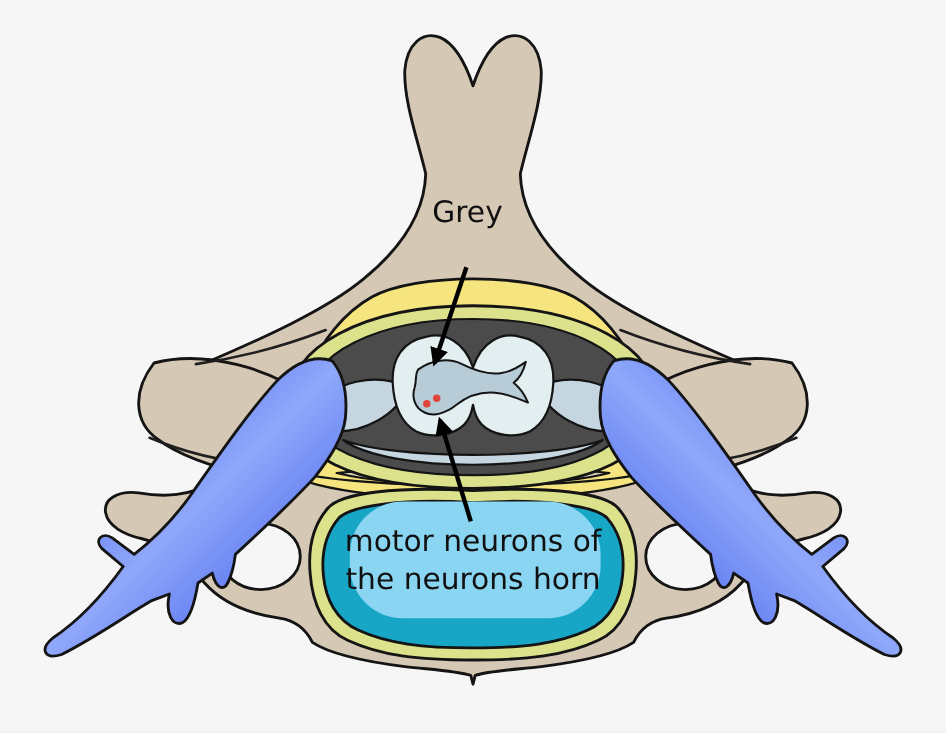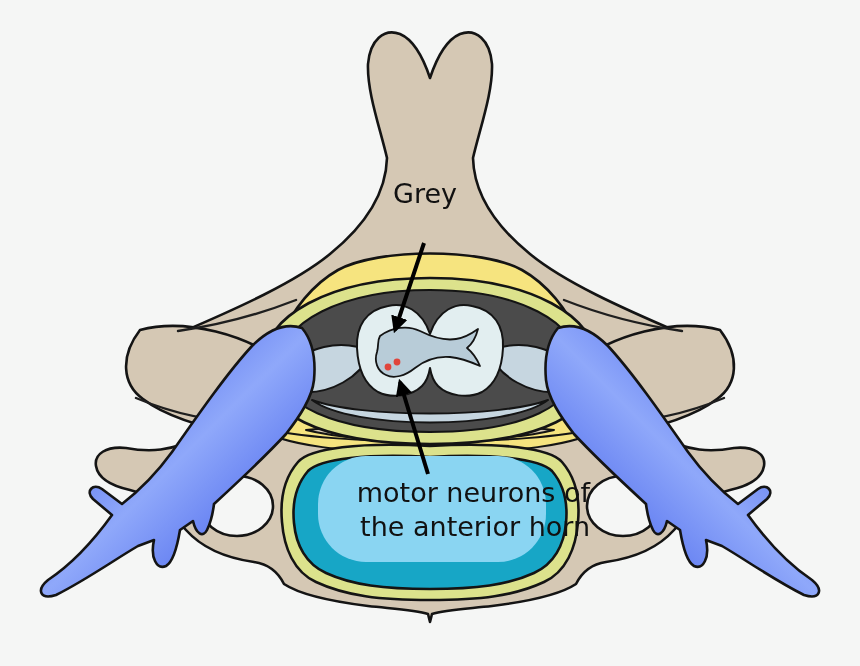--- a/index.html
+++ b/index.html
@@ -28,21 +28,21 @@
   #stage svg{position:absolute;left:0;top:0;}
   .outlined{stroke:var(--outline);stroke-width:2.6;stroke-linejoin:round;}
   .thin{stroke:var(--outline);stroke-width:2;stroke-linejoin:round;}
   .bone-fill{fill:var(--bone);}
   .shade{fill:none;stroke:#1f1f1f;stroke-width:2.4;stroke-linecap:round;}
   .lbl{
     position:absolute;text-align:center;color:var(--label-color);
     font-size:27px;user-select:none;white-space:nowrap;
   }
   #grey-label{left:325px;top:178px;width:200px;line-height:31px;}
-  #motor-label{left:270px;top:476px;width:320px;line-height:34px;text-align:right;}
+  #motor-label{left:270px;top:476px;width:320px;line-height:34px;}
   .arrow-line{stroke:#000;stroke-width:4;fill:none;}
 </style>
 </head>
 <body>
 
 <div id="stage">
   <svg width="860" height="666" viewBox="0 0 860 666">
     <defs>
       <linearGradient id="gradL" x1="0%" y1="0%" x2="100%" y2="100%">
         <stop offset="0" stop-color="#2b49e6" style="stop-color:var(--nerve-blue-dark)"></stop>
@@ -226,15 +226,15 @@
 
     <line class="arrow-line" x1="424" y1="243" x2="395" y2="330" marker-end="url(#ah)"></line>
     <line class="arrow-line" x1="428" y1="474" x2="400" y2="382" marker-end="url(#ah)"></line>
   </svg>
 
   <div class="lbl" id="grey-label">
     <div>Grey</div>
   </div>
   <div class="lbl" id="motor-label">
     <div>motor neurons of</div>
-    <div>the anterior horn</div>
+    <div>the neurons horn</div>
   </div>
 </div>
 
 </body></html>

